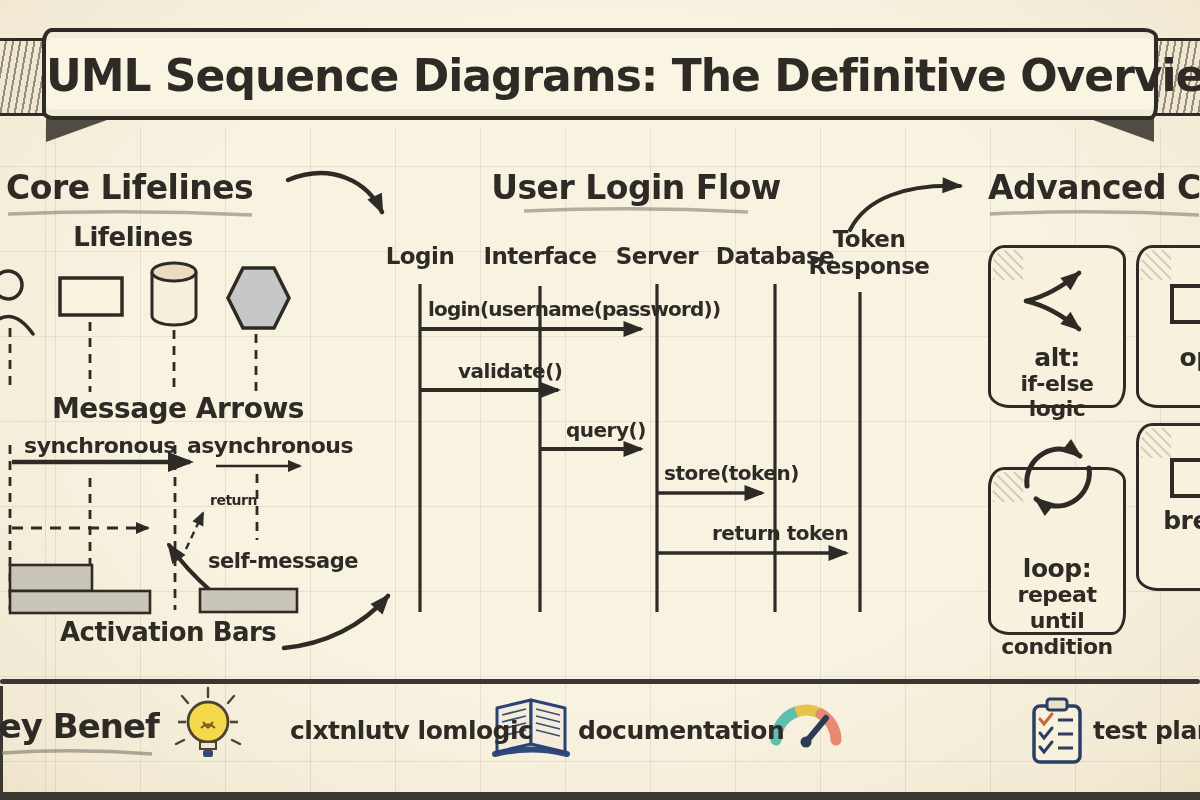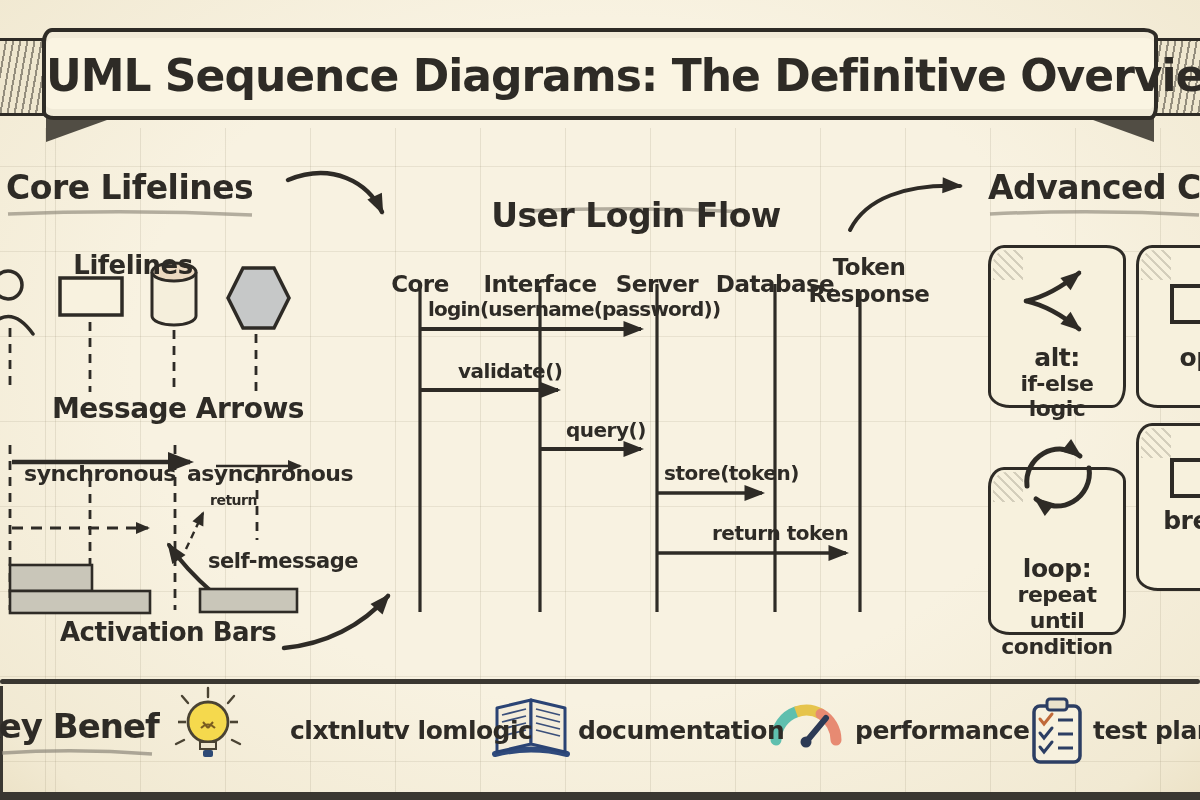--- a/index.html
+++ b/index.html
@@ -25,21 +25,21 @@
   .fold.left{left:46px;clip-path:polygon(0 0,100% 0,0 100%);}
   .fold.right{left:1082px;clip-path:polygon(0 0,100% 0,100% 100%);}
   .banner{position:absolute;left:42px;top:28px;width:1116px;height:92px;z-index:1;
     background:var(--paper2);border:4px solid var(--ink);
     border-radius:10px 14px 8px 12px / 14px 9px 13px 8px;
     box-shadow:inset 0 -7px 0 rgba(90,80,60,.06), inset 0 6px 0 rgba(90,80,60,.05);}
   .banner-title{position:absolute;left:0;right:0;top:0;height:84px;line-height:88px;
     text-align:center;font-size:44px;font-weight:bold;letter-spacing:-1px;white-space:nowrap;}
   
   .lbl{position:absolute;z-index:3;font-weight:bold;color:var(--ink);white-space:nowrap;letter-spacing:-0.5px;}
-  .ctr{transform:translateX(-50%);margin-top:28px;}
+  .ctr{transform:translateX(-50%);}
   
   .card{position:absolute;z-index:1;background:#f7f1dd;border:3.5px solid var(--ink);
     border-radius:16px 20px 14px 22px / 20px 14px 22px 16px;}
   .card::before{content:"";position:absolute;left:2px;top:2px;width:30px;height:30px;
     border-top-left-radius:14px;opacity:.5;
     background:repeating-linear-gradient(45deg, rgba(90,85,70,.45) 0 2px, transparent 2px 7px);}
   .card .ct{position:absolute;left:0;right:0;text-align:center;font-weight:bold;letter-spacing:-0.5px;}
   
   .divider{position:absolute;left:0;top:679px;width:1200px;height:5px;background:var(--ink-soft);
     border-radius:3px;z-index:1;}
@@ -190,33 +190,32 @@
   <div class="lbl" style="left:6px;top:168px;font-size:33px;">Core Lifelines</div>
   <div class="lbl ctr" style="left:133px;top:222px;font-size:26px;">Lifelines</div>
   <div class="lbl" style="left:52px;top:392px;font-size:28px;text-align:center;">Message Arrows</div>
   <div class="lbl ctr" style="left:100px;top:433px;font-size:22px;">synchronous</div>
   <div class="lbl ctr" style="left:270px;top:433px;font-size:22px;">asynchronous</div>
   <div class="lbl" style="left:210px;top:492px;font-size:14px;">return</div>
   <div class="lbl" style="left:208px;top:549px;font-size:21px;">self-message</div>
   <div class="lbl" style="left:60px;top:617px;font-size:26px;">Activation Bars</div>
 
   <div class="lbl ctr" style="left:636px;top:168px;font-size:33px;">User Login Flow</div>
-  <div class="lbl ctr" style="left:420px;top:243px;font-size:23px;">Core</div>
+  <div class="lbl ctr" style="left:420px;top:243px;font-size:23px;">Login</div>
   <div class="lbl ctr" style="left:540px;top:243px;font-size:23px;">Interface</div>
   <div class="lbl ctr" style="left:657px;top:243px;font-size:23px;">Server</div>
   <div class="lbl ctr" style="left:775px;top:243px;font-size:23px;">Database</div>
   <div class="lbl ctr" style="left:869px;top:226px;font-size:23px;white-space:normal;width:122px;text-align:center;line-height:27px;">Token Response</div>
   <div class="lbl" style="left:428px;top:297px;font-size:20px;letter-spacing:-0.8px;">login(username(password))</div>
   <div class="lbl" style="left:458px;top:359px;font-size:20px;">validate()</div>
   <div class="lbl" style="left:566px;top:418px;font-size:20px;">query()</div>
   <div class="lbl" style="left:664px;top:461px;font-size:20px;">store(token)</div>
   <div class="lbl" style="left:712px;top:521px;font-size:20px;">return token</div>
 
   <div class="lbl" style="left:988px;top:168px;font-size:33px;">Advanced Concepts</div>
 
   <div class="benefits-clip">
     <div class="txt">Key Benefits</div>
   </div>
   <div class="lbl" style="left:290px;top:716px;font-size:25px;">clxtnlutv lomlogic</div>
   <div class="lbl" style="left:578px;top:716px;font-size:25px;">documentation</div>
-  <div class="lbl" style="left:855px;top:716px;font-size:25px;">performance</div>
   <div class="lbl" style="left:1093px;top:716px;font-size:25px;">test planning</div>
 </div>
 
 </body></html>

